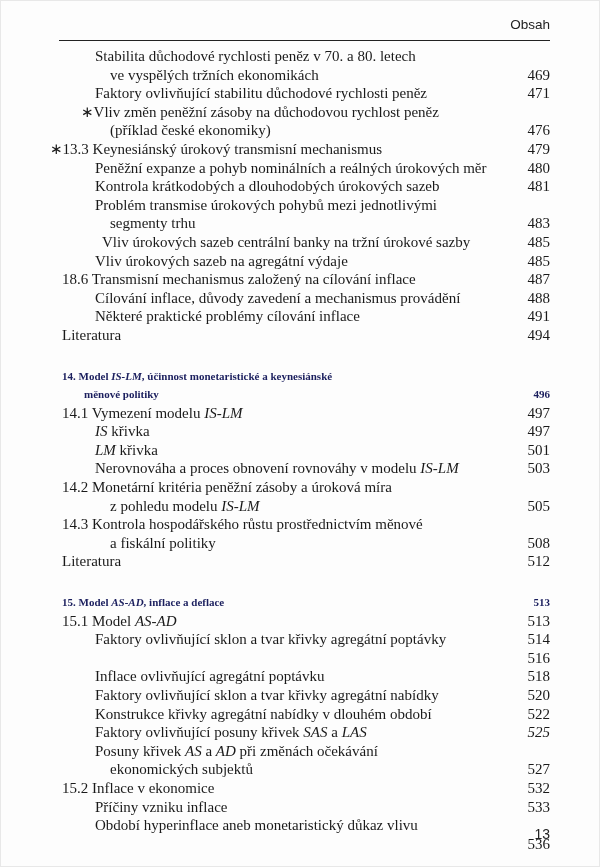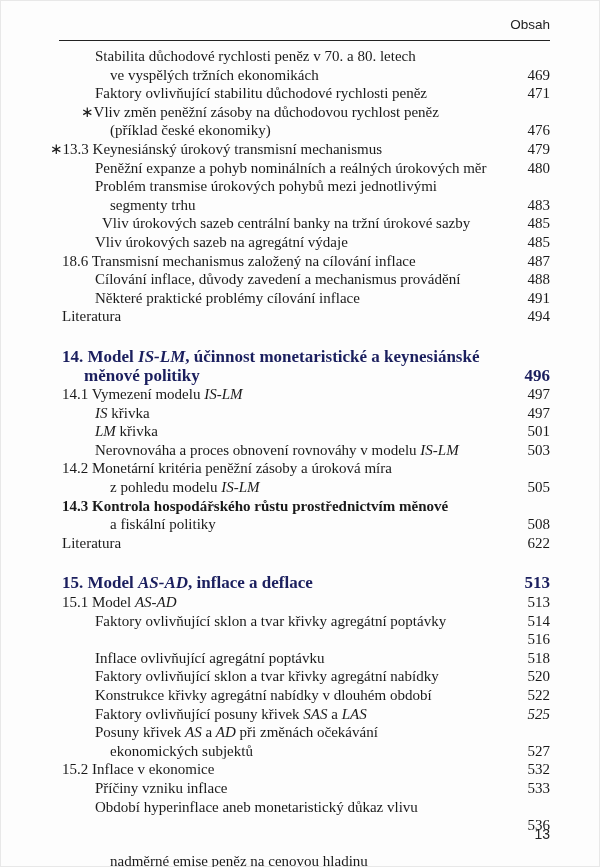--- a/index.html
+++ b/index.html
@@ -11,21 +11,21 @@
   .running-head {
     position: absolute; right: 50px; top: 17px;
     font-family: "Liberation Sans", sans-serif; font-size: 13.5px; color: #222;
   }
   .rule { position: absolute; left: 59px; right: 50px; top: 40px; height: 0; border-top: 1.5px solid #222; }
   .toc { position: absolute; left: 0; top: 47px; width: 600px; }
   .row { position: relative; height: 18.6px; font-size: 15px; line-height: 18.6px; white-space: nowrap; }
   .row .text { position: absolute; }
   .row .page { position: absolute; right: 50px; text-align: right; }
   .gap { height: 22px; }
-  .chapter { color: #1b1f5e; font-weight: bold; font-size: 17px; }
+  .chapter { color: #1b1f5e; font-weight: bold; font-size: 11px; }
   .chapter .page { right: 50px; }
   .italic { font-style: italic; }
   .folio {
     position: absolute; right: 50px; top: 826px;
     font-family: "Liberation Sans", sans-serif; font-size: 14px; color: #222;
   }
 </style>
 </head>
 <body>
 
@@ -52,20 +52,24 @@
       <span class="text" style="left: 110px;">(příklad české ekonomiky)</span>
       <span class="page">476</span>
     </div>
     <div class="row">
       <span class="text" style="left: 50px;">∗13.3 Keynesiánský úrokový transmisní mechanismus</span>
       <span class="page">479</span>
     </div>
     <div class="row">
       <span class="text" style="left: 95px;">Peněžní expanze a pohyb nominálních a reálných úrokových měr</span>
       <span class="page">480</span>
+    </div>
+    <div class="row">
+      <span class="text" style="left: 95px;">Kontrola krátkodobých a dlouhodobých úrokových sazeb</span>
+      <span class="page">481</span>
     </div>
     <div class="row">
       <span class="text" style="left: 95px;">Problém transmise úrokových pohybů mezi jednotlivými</span>
     </div>
     <div class="row">
       <span class="text" style="left: 110px;">segmenty trhu</span>
       <span class="page">483</span>
     </div>
     <div class="row">
       <span class="text" style="left: 102px;">Vliv úrokových sazeb centrální banky na tržní úrokové sazby</span>
@@ -116,29 +120,29 @@
       <span class="page">503</span>
     </div>
     <div class="row">
       <span class="text" style="left: 62px;">14.2 Monetární kritéria peněžní zásoby a úroková míra</span>
     </div>
     <div class="row">
       <span class="text" style="left: 110px;">z pohledu modelu <span class="italic">IS-LM</span></span>
       <span class="page">505</span>
     </div>
     <div class="row">
-      <span class="text" style="left: 62px; font-weight: bold;">14.3 Kontrola hospodářského růstu prostřednictvím měnové</span>
+      <span class="text" style="left: 62px;">14.3 Kontrola hospodářského růstu prostřednictvím měnové</span>
     </div>
     <div class="row">
       <span class="text" style="left: 110px;">a fiskální politiky</span>
       <span class="page">508</span>
     </div>
     <div class="row">
       <span class="text" style="left: 62px;">Literatura</span>
-      <span class="page">622</span>
+      <span class="page">512</span>
     </div>
     <div class="gap"></div>
     <div class="row chapter">
       <span class="text" style="left: 62px;">15. Model <span class="italic">AS-AD</span>, inflace a deflace</span>
       <span class="page">513</span>
     </div>
     <div class="row">
       <span class="text" style="left: 62px;">15.1 Model <span class="italic">AS-AD</span></span>
       <span class="page">513</span>
     </div>

